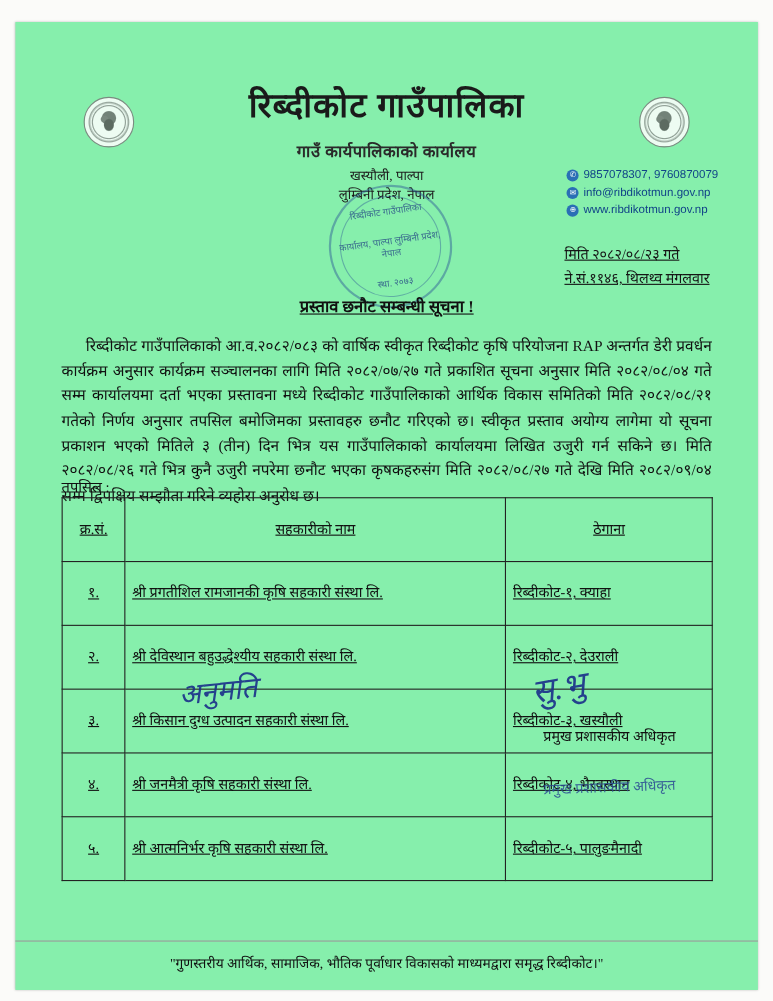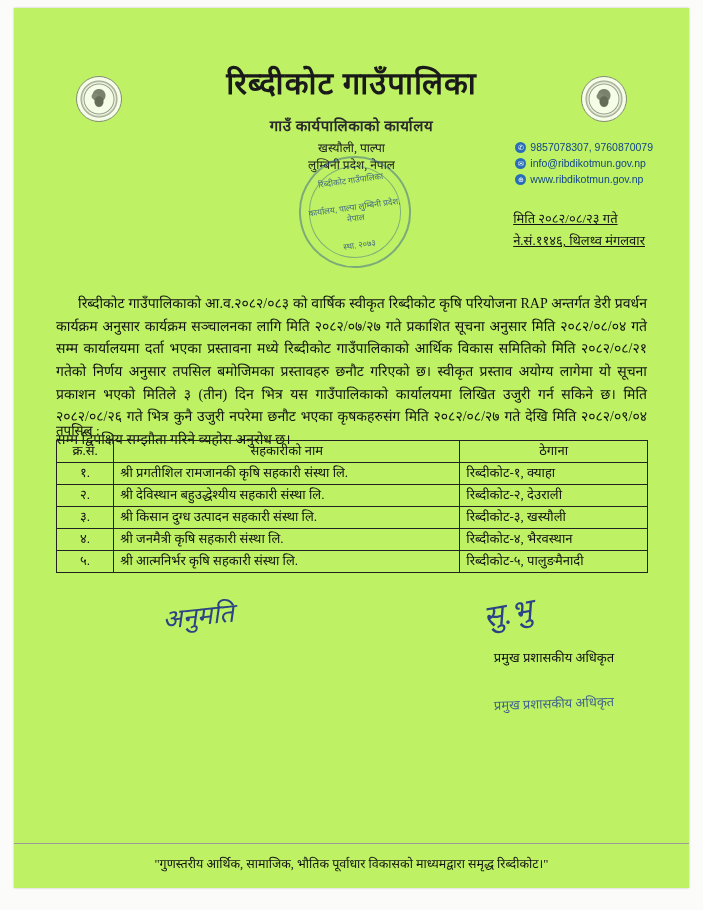--- a/index.html
+++ b/index.html
@@ -14,24 +14,24 @@
     position: relative;
     width: 703px;
     height: 910px;
     margin: 0 auto;
     background: #fbfbf9;
     overflow: hidden;
   }
   .sheet {
     position: absolute;
     left: 14px;
-    top: 8px;
+    top: 20px;
     width: 675px;
     height: 880px;
-    background: #bef264;
+    background: #86efac;
     box-shadow: 0 0 2px rgba(0,0,0,0.25);
   }
 
   
   .letterhead {
     position: relative;
     height: 132px;
   }
   .emblem-left, .emblem-right {
     position: absolute;
@@ -205,23 +205,24 @@
     position: absolute;
     left: 42px;
     top: 432px;
     width: 592px;
     border-collapse: collapse;
     font-size: 13px;
     color: #111;
   }
   table.tbl th, table.tbl td {
     border: 1px solid #222;
-    padding: 0 6px;
+    padding: 18px 6px;
     height: 21px;
     line-height: 1.25;
+    text-decoration: underline;
   }
   table.tbl th {
     font-weight: normal;
     text-align: center;
   }
   .c-sn { width: 46px; text-align: center; }
   .c-name { width: 360px; }
   .c-addr { width: 186px; }
 
   
@@ -328,20 +329,21 @@
       <div class="st-mid">कार्यालय, पाल्पा
 लुम्बिनी प्रदेश, नेपाल</div>
       <div class="st-bot">स्था. २०७३</div>
     </div>
 
     <div class="date-block">
       <div>मिति २०८२/०८/२३ गते</div>
       <div>ने.सं.११४६, थिलथ्व मंगलवार</div>
     </div>
 
+    <div class="doc-title">प्रस्ताव छनौट सम्बन्धी सूचना !</div>
 
     <div class="body-text">
       <p>रिब्दीकोट गाउँपालिकाको आ.व.२०८२/०८३ को वार्षिक स्वीकृत रिब्दीकोट कृषि परियोजना RAP अन्तर्गत डेरी प्रवर्धन कार्यक्रम अनुसार कार्यक्रम सञ्चालनका लागि मिति २०८२/०७/२७ गते प्रकाशित सूचना अनुसार मिति २०८२/०८/०४ गते सम्म कार्यालयमा दर्ता भएका प्रस्तावना मध्ये रिब्दीकोट गाउँपालिकाको आर्थिक विकास समितिको मिति २०८२/०८/२१ गतेको निर्णय अनुसार तपसिल बमोजिमका प्रस्तावहरु छनौट गरिएको छ। स्वीकृत प्रस्ताव अयोग्य लागेमा यो सूचना प्रकाशन भएको मितिले ३ (तीन) दिन भित्र यस गाउँपालिकाको कार्यालयमा लिखित उजुरी गर्न सकिने छ। मिति २०८२/०८/२६ गते भित्र कुनै उजुरी नपरेमा छनौट भएका कृषकहरुसंग मिति २०८२/०८/२७ गते देखि मिति २०८२/०९/०४ सम्म द्विपक्षिय सम्झौता गरिने व्यहोरा अनुरोध छ।</p>
     </div>
 
     <div class="tapsil">तपसिल :</div>
 
     <table class="tbl">
       <thead>
         <tr>

